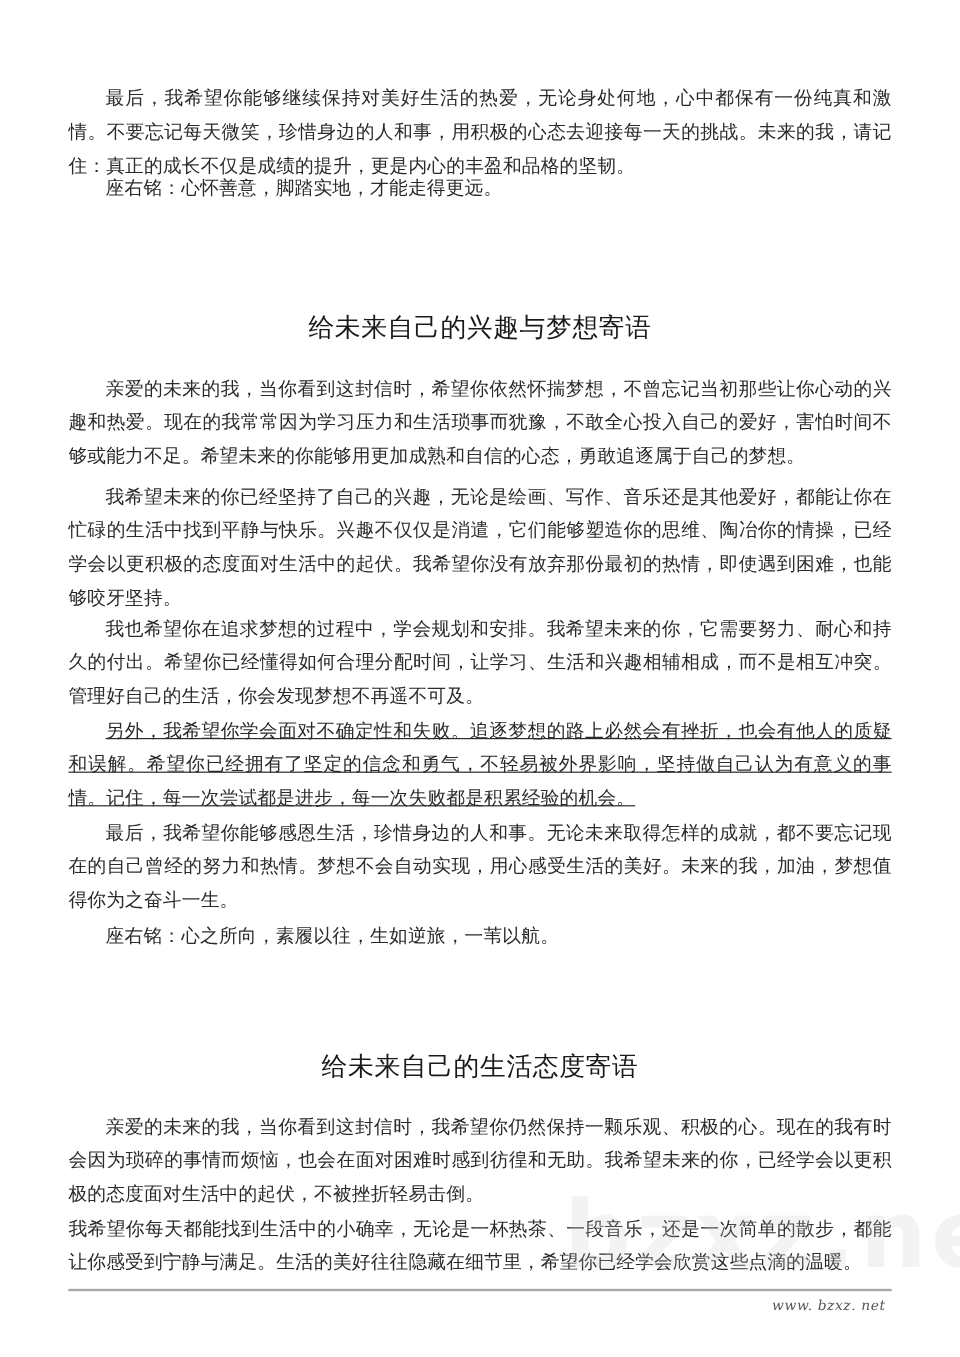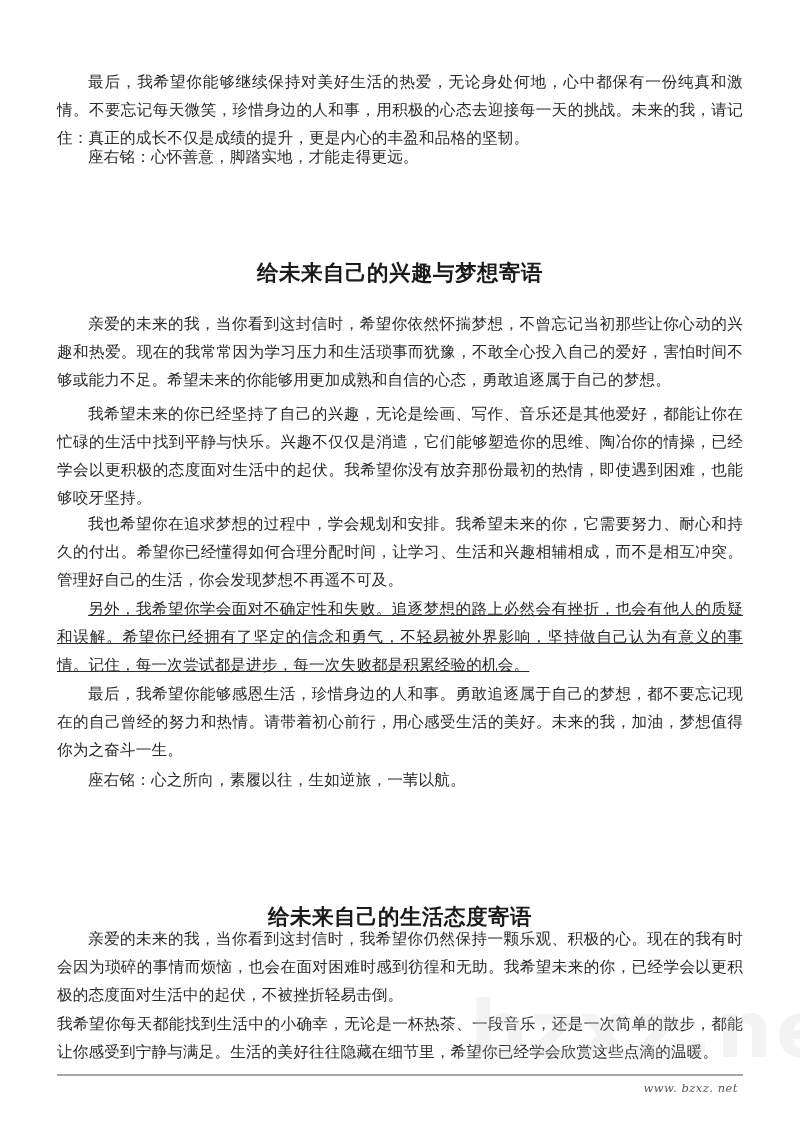--- a/index.html
+++ b/index.html
@@ -3,44 +3,44 @@
   <meta charset="utf-8">
   <style>
     html, body { margin: 0; padding: 0; background: #ffffff; }
     body { width: 800px; height: 1131px; position: relative; overflow: hidden;
            font-family: "DejaVu Serif", "Liberation Serif", serif; color: #2a2a2a; }
     .page { position: absolute; left: 57px; top: 0; width: 686px; }
     .para { position: absolute; left: 0; width: 686px; font-size: 15.6px; line-height: 28px;
             text-indent: 31px; margin: 0; letter-spacing: 0.15px; text-align: justify; }
     .para.noindent { text-indent: 0; }
     .heading { position: absolute; left: 0; width: 686px; text-align: center;
-               font-family: "DejaVu Sans", "Liberation Sans", sans-serif; font-weight: bold;
+               font-family: "DejaVu Sans", "Liberation Sans", sans-serif; font-weight: normal;
                font-size: 21.5px; color: #1a1a1a; margin: 0; letter-spacing: 0.5px; }
     .rule { position: absolute; left: 57px; top: 1074px; width: 686px; height: 2px; background: #a8a8a8; }
     .footer-url { position: absolute; right: 62px; top: 1081px; font-family: "DejaVu Serif", serif;
                   font-style: italic; font-size: 11.5px; color: #555; letter-spacing: 0.5px; }
     .watermark { position: absolute; left: 470px; top: 985px; font-family: "DejaVu Sans", sans-serif;
                  font-weight: bold; font-size: 78px; color: rgba(200,200,200,0.22); letter-spacing: 4px;
                  pointer-events: none; }
   </style>
 </head>
 <body>
 
 <div class="page">
   <p class="para" style="top:69px;font-family:Liberation Mono, monospace;">最后，我希望你能够继续保持对美好生活的热爱，无论身处何地，心中都保有一份纯真和激情。不要忘记每天微笑，珍惜身边的人和事，用积极的心态去迎接每一天的挑战。未来的我，请记住：真正的成长不仅是成绩的提升，更是内心的丰盈和品格的坚韧。</p>
   <p class="para" style="top:143px;">座右铭：心怀善意，脚踏实地，才能走得更远。</p>
 
   <h2 class="heading" style="top:258px;">给未来自己的兴趣与梦想寄语</h2>
   <p class="para" style="top:310px;">亲爱的未来的我，当你看到这封信时，希望你依然怀揣梦想，不曾忘记当初那些让你心动的兴趣和热爱。现在的我常常因为学习压力和生活琐事而犹豫，不敢全心投入自己的爱好，害怕时间不够或能力不足。希望未来的你能够用更加成熟和自信的心态，勇敢追逐属于自己的梦想。</p>
   <p class="para" style="top:400px;">我希望未来的你已经坚持了自己的兴趣，无论是绘画、写作、音乐还是其他爱好，都能让你在忙碌的生活中找到平静与快乐。兴趣不仅仅是消遣，它们能够塑造你的思维、陶冶你的情操，已经学会以更积极的态度面对生活中的起伏。我希望你没有放弃那份最初的热情，即使遇到困难，也能够咬牙坚持。</p>
   <p class="para" style="top:510px;">我也希望你在追求梦想的过程中，学会规划和安排。我希望未来的你，它需要努力、耐心和持久的付出。希望你已经懂得如何合理分配时间，让学习、生活和兴趣相辅相成，而不是相互冲突。管理好自己的生活，你会发现梦想不再遥不可及。</p>
   <p class="para" style="top:595px;text-decoration:underline;">另外，我希望你学会面对不确定性和失败。追逐梦想的路上必然会有挫折，也会有他人的质疑和误解。希望你已经拥有了坚定的信念和勇气，不轻易被外界影响，坚持做自己认为有意义的事情。记住，每一次尝试都是进步，每一次失败都是积累经验的机会。</p>
-  <p class="para" style="top:680px;">最后，我希望你能够感恩生活，珍惜身边的人和事。勇敢追逐属于自己的梦想，都不要忘记现在的自己曾经的努力和热情。请带着初心前行，用心感受生活的美好。未来的我，加油，梦想值得你为之奋斗一生。</p>
+  <p class="para" style="top:680px;">最后，我希望你能够感恩生活，珍惜身边的人和事。无论未来取得怎样的成就，都不要忘记现在的自己曾经的努力和热情。梦想不会自动实现，用心感受生活的美好。未来的我，加油，梦想值得你为之奋斗一生。</p>
   <p class="para" style="top:766px;">座右铭：心之所向，素履以往，生如逆旅，一苇以航。</p>
 
-  <h2 class="heading" style="top:874px;margin-top:28px;">给未来自己的生活态度寄语</h2>
+  <h2 class="heading" style="top:874px;">给未来自己的生活态度寄语</h2>
   <p class="para" style="top:925px;">亲爱的未来的我，当你看到这封信时，我希望你仍然保持一颗乐观、积极的心。现在的我有时会因为琐碎的事情而烦恼，也会在面对困难时感到彷徨和无助。我希望未来的你，已经学会以更积极的态度面对生活中的起伏，不被挫折轻易击倒。</p>
   <p class="para noindent" style="top:1010px;">我希望你每天都能找到生活中的小确幸，无论是一杯热茶、一段音乐，还是一次简单的散步，都能让你感受到宁静与满足。生活的美好往往隐藏在细节里，希望你已经学会欣赏这些点滴的温暖。</p>
 </div>
 
 <div class="watermark">bzxz.net</div>
 <div class="rule"></div>
 <div class="footer-url">www. bzxz. net</div>
 
 </body></html>

